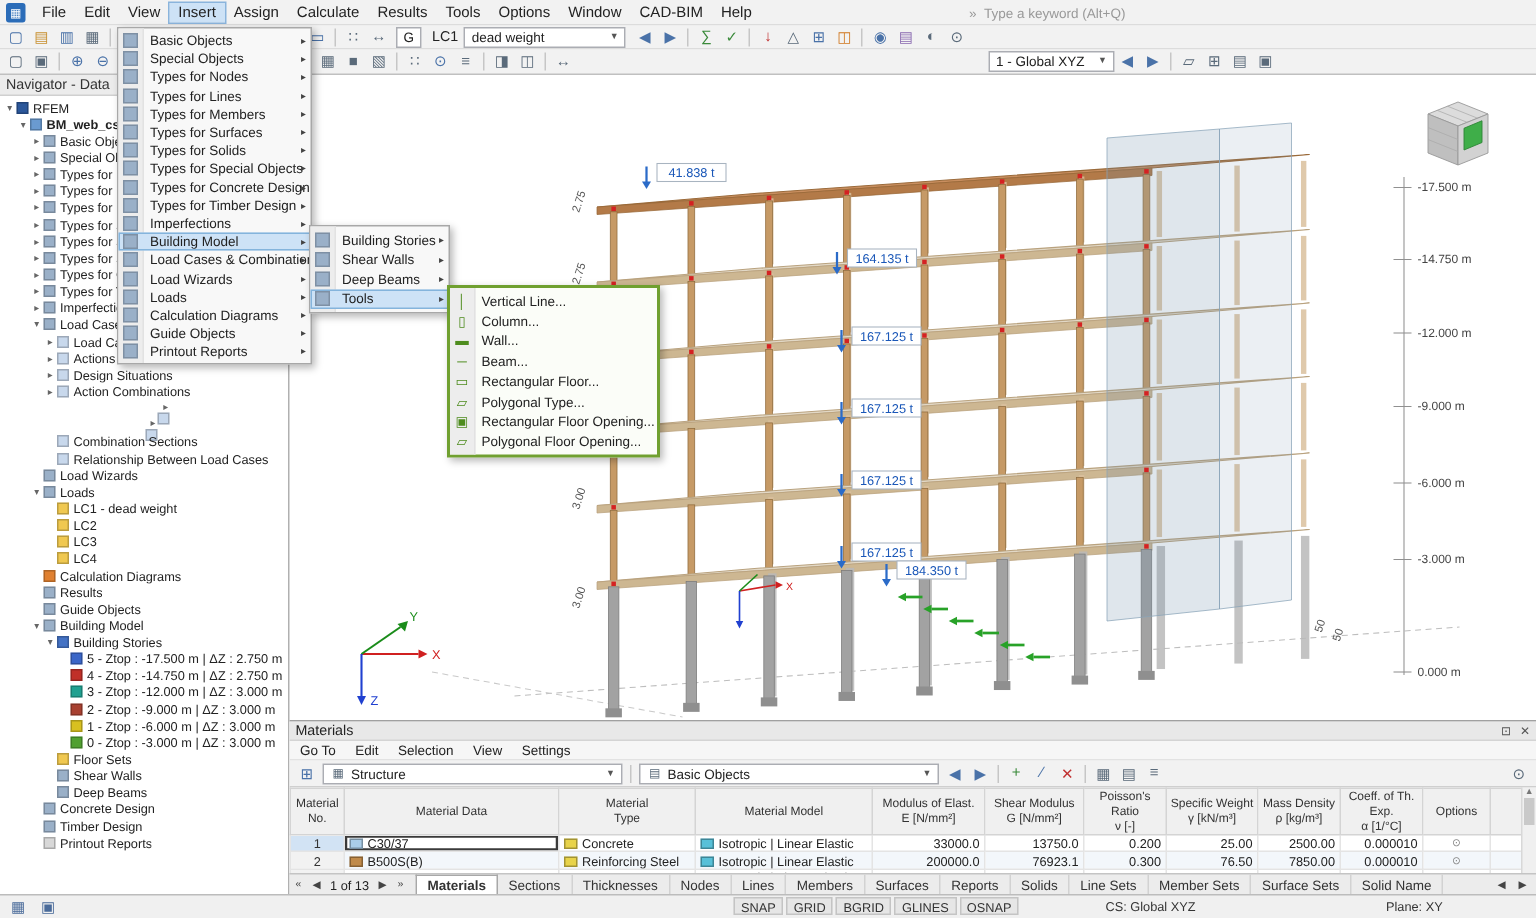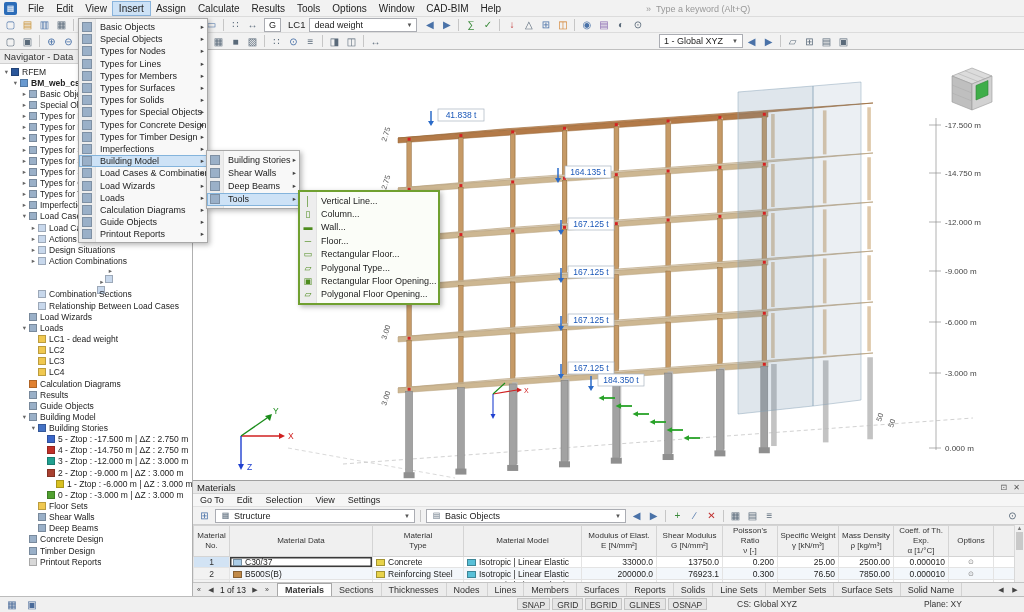--- a/index.html
+++ b/index.html
@@ -651,21 +651,21 @@
         <div class="trow" style="padding-left: 38px;">
           <span class="texp"></span>
           <span class="ti ti-story" style="background: rgb(32, 160, 144);"></span>
           <span class="tlabel">3 - Ztop : -12.000 m | ΔZ : 3.000 m</span>
         </div>
         <div class="trow" style="padding-left: 38px;">
           <span class="texp"></span>
           <span class="ti ti-story" style="background: rgb(168, 64, 48);"></span>
           <span class="tlabel">2 - Ztop : -9.000 m | ΔZ : 3.000 m</span>
         </div>
-        <div class="trow" style=" margin-left: 47px;">
+        <div class="trow" style="padding-left: 38px;">
           <span class="texp"></span>
           <span class="ti ti-story" style="background: rgb(216, 192, 32);"></span>
           <span class="tlabel">1 - Ztop : -6.000 m | ΔZ : 3.000 m</span>
         </div>
         <div class="trow" style="padding-left: 38px; align-items: center;">
           <span class="texp"></span>
           <span class="ti ti-story" style="background: rgb(80, 160, 48);"></span>
           <span class="tlabel">0 - Ztop : -3.000 m | ΔZ : 3.000 m</span>
         </div>
         <div class="trow" style="padding-left: 29px;">
@@ -826,21 +826,21 @@
       <div class="mitem">
         <span class="micon">▯</span>
         <span class="mlabel">Column...</span>
       </div>
       <div class="mitem">
         <span class="micon">▬</span>
         <span class="mlabel">Wall...</span>
       </div>
       <div class="mitem">
         <span class="micon">─</span>
-        <span class="mlabel">Floor...</span>
+        <span class="mlabel">Beam...</span>
       </div>
       <div class="mitem">
         <span class="micon">▭</span>
         <span class="mlabel">Rectangular Floor...</span>
       </div>
       <div class="mitem">
         <span class="micon">▱</span>
         <span class="mlabel">Polygonal Type...</span>
       </div>
       <div class="mitem">
@@ -1030,18 +1030,18 @@
       </span>
     <span class="tabarrows">
       <span class="pgbtn">◀</span>
       <span class="pgbtn">▶</span>
     </span>
   </div>
 
   <div id="statusbar" class="abs">
     <span class="sbicon" style="left:4px">▦</span>
     <span class="sbicon" style="left:24px">▣</span>
-    <span id="sbtoggles" class="sbtext" style="left:517px;top:1px"><span class="sbtgl">SNAP</span><span class="sbtgl">GRID</span><span class="sbtgl">BGRID</span><span class="sbtgl">GLINES</span><span class="sbtgl">OSNAP</span></span>
+    <span id="sbtoggles" class="sbtext" style="left:489px;top:1px"><span class="sbtgl">SNAP</span><span class="sbtgl">GRID</span><span class="sbtgl">BGRID</span><span class="sbtgl">GLINES</span><span class="sbtgl">OSNAP</span></span>
     <span class="sbtext" style="left:737px">CS: Global XYZ</span>
     <span class="sbtext" style="left:924px">Plane: XY</span>
   </div>
 
 </div>
 
 </body></html>

